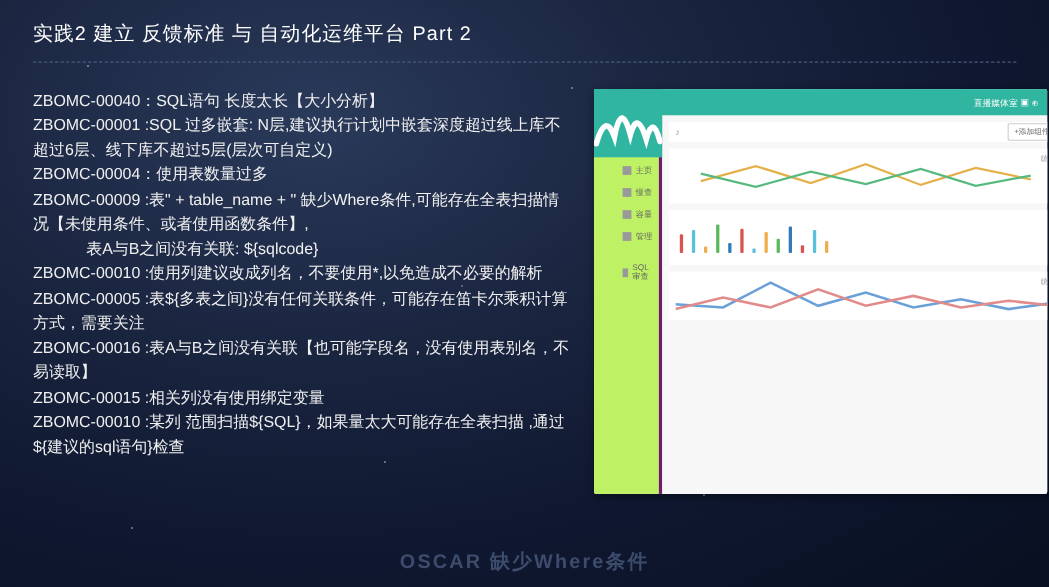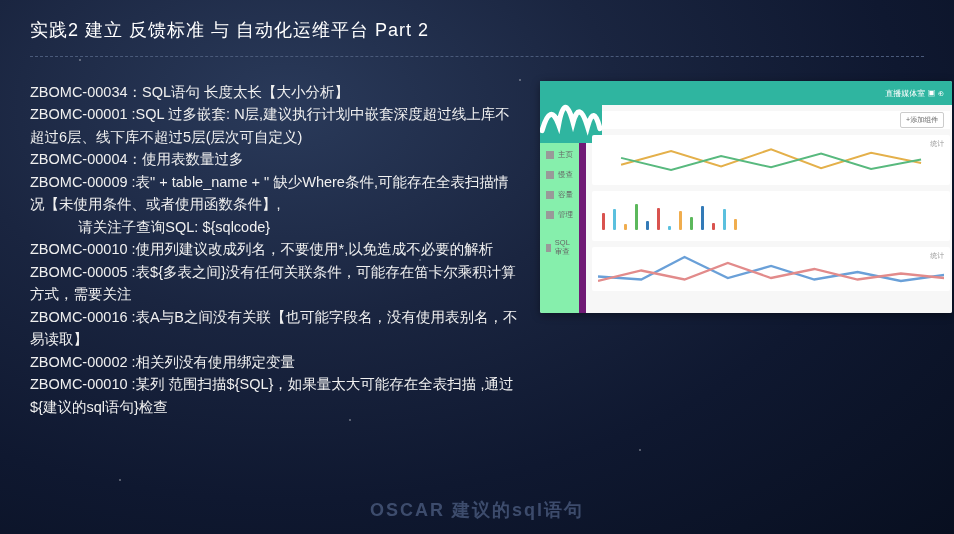--- a/index.html
+++ b/index.html
@@ -41,38 +41,39 @@
     flex: 0 0 490px;
     font-size: 14.5px; line-height: 1.55;
     color: #f0f0f0;
   }
   .left p { margin: 0; }
   .right {
     flex: 1; margin-left: 20px;
     position: relative;
   }
   .app {
-    width: 412px; height: 232px;
+    width: 412px; height: 368px;
     background: #f2f2f2;
     border-radius: 2px;
     overflow: hidden;
     box-shadow: 0 2px 8px rgba(0,0,0,0.4);
     font-size: 8px;
     color: #555;
   }
   .app-top {
     height: 24px; background: #2fb5a0;
     display: flex; align-items: center; padding: 0 8px;
   }
   .app-top .sq { width: 12px; height: 12px; border: 1px solid #fff; margin-right: 6px; }
   .app-top .right-text { margin-left: auto; color: #fff; font-size: 8px; }
   .app-body { display: flex; height: calc(100% - 24px); }
   .side {
-    width: 62px; background: #86efac; border-right: 7px solid #701a75;
+    width: 62px; background: #bef264; border-right: 3px solid #701a75;
     padding-top: 40px;
+    padding-left: 20px;
   }
   .side-top-scribble {
     position: absolute; top: 0; left: 0; width: 62px; height: 62px;
     background: #2fb5a0;
   }
   .side-top-scribble svg { width: 100%; height: 100%; }
   .side-item {
     padding: 5px 6px; font-size: 7.5px; color: #666;
     display: flex; align-items: center; gap: 4px;
   }
@@ -111,29 +112,29 @@
   }
 </style>
 </head>
 <body>
 
 <div class="slide">
   <div class="title">实践2  建立 反馈标准 与 自动化运维平台 Part 2</div>
 
   <div class="content">
     <div class="left">
-      <p>ZBOMC-00034：SQL语句 长度太长【大小分析】</p>
+      <p>ZBOMC-00040：SQL语句 长度太长【大小分析】</p>
       <p>ZBOMC-00001 :SQL 过多嵌套: N层,建议执行计划中嵌套深度超过线上库不超过6层、线下库不超过5层(层次可自定义)</p>
       <p>ZBOMC-00004：使用表数量过多</p>
       <p>ZBOMC-00009 :表" + table_name + " 缺少Where条件,可能存在全表扫描情况【未使用条件、或者使用函数条件】,</p>
-      <p style="white-space:pre">            请关注子查询SQL: ${sqlcode}</p>
+      <p style="white-space:pre">            表A与B之间没有关联: ${sqlcode}</p>
       <p>ZBOMC-00010 :使用列建议改成列名，不要使用*,以免造成不必要的解析</p>
       <p>ZBOMC-00005 :表${多表之间}没有任何关联条件，可能存在笛卡尔乘积计算方式，需要关注</p>
       <p>ZBOMC-00016 :表A与B之间没有关联【也可能字段名，没有使用表别名，不易读取】</p>
-      <p>ZBOMC-00002 :相关列没有使用绑定变量</p>
+      <p>ZBOMC-00015 :相关列没有使用绑定变量</p>
       <p>ZBOMC-00010 :某列 范围扫描${SQL}，如果量太大可能存在全表扫描 ,通过${建议的sql语句}检查</p>
     </div>
 
     <div class="right">
       <div class="app">
         <div class="side-top-scribble">
           <svg viewBox="0 0 60 60">
               <path d="M2 48 Q10 20 18 42 Q24 10 32 40 Q38 18 46 44 Q52 22 58 46" stroke="#fff" stroke-width="5" fill="none" stroke-linecap="round"></path>
             </svg>
         </div>
@@ -205,14 +206,14 @@
                   <path d="M0.0 23.4 L37.5 14.3 L75.0 22.1 L112.5 7.8 L150.0 20.8 L187.5 13.0 L225.0 22.1 L262.5 16.9 L300.0 20.8" stroke="#e28b8b" stroke-width="2" fill="none"></path>
                 </svg>
               <span class="lbl">统计</span>
             </div>
           </div>
         </div>
       </div>
     </div>
   </div>
 
-  <div class="footer-brand">OSCAR 建议的sql语句</div>
+  <div class="footer-brand">OSCAR 缺少Where条件</div>
 </div>
 
 </body></html>

